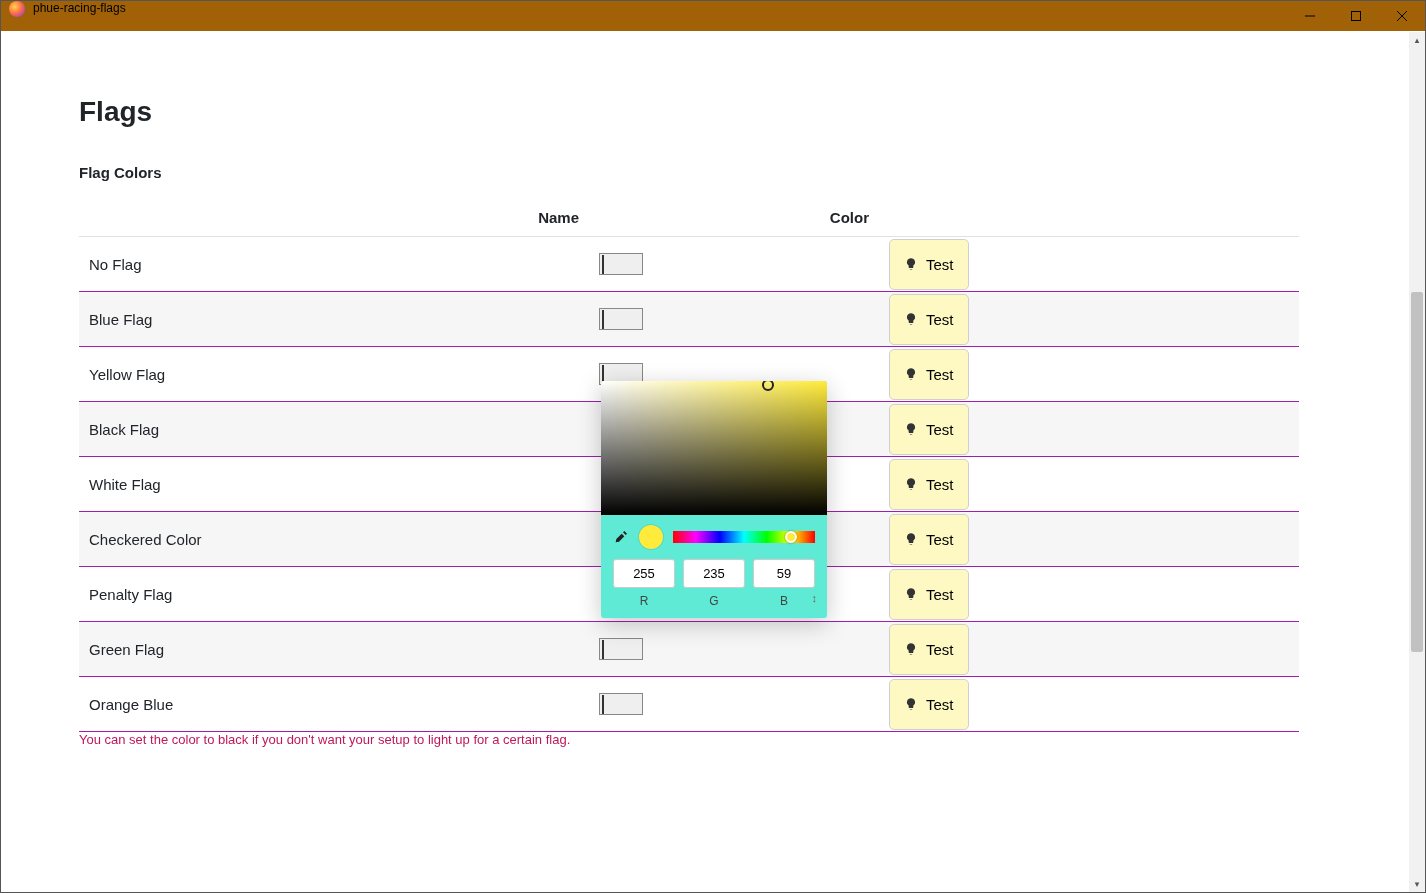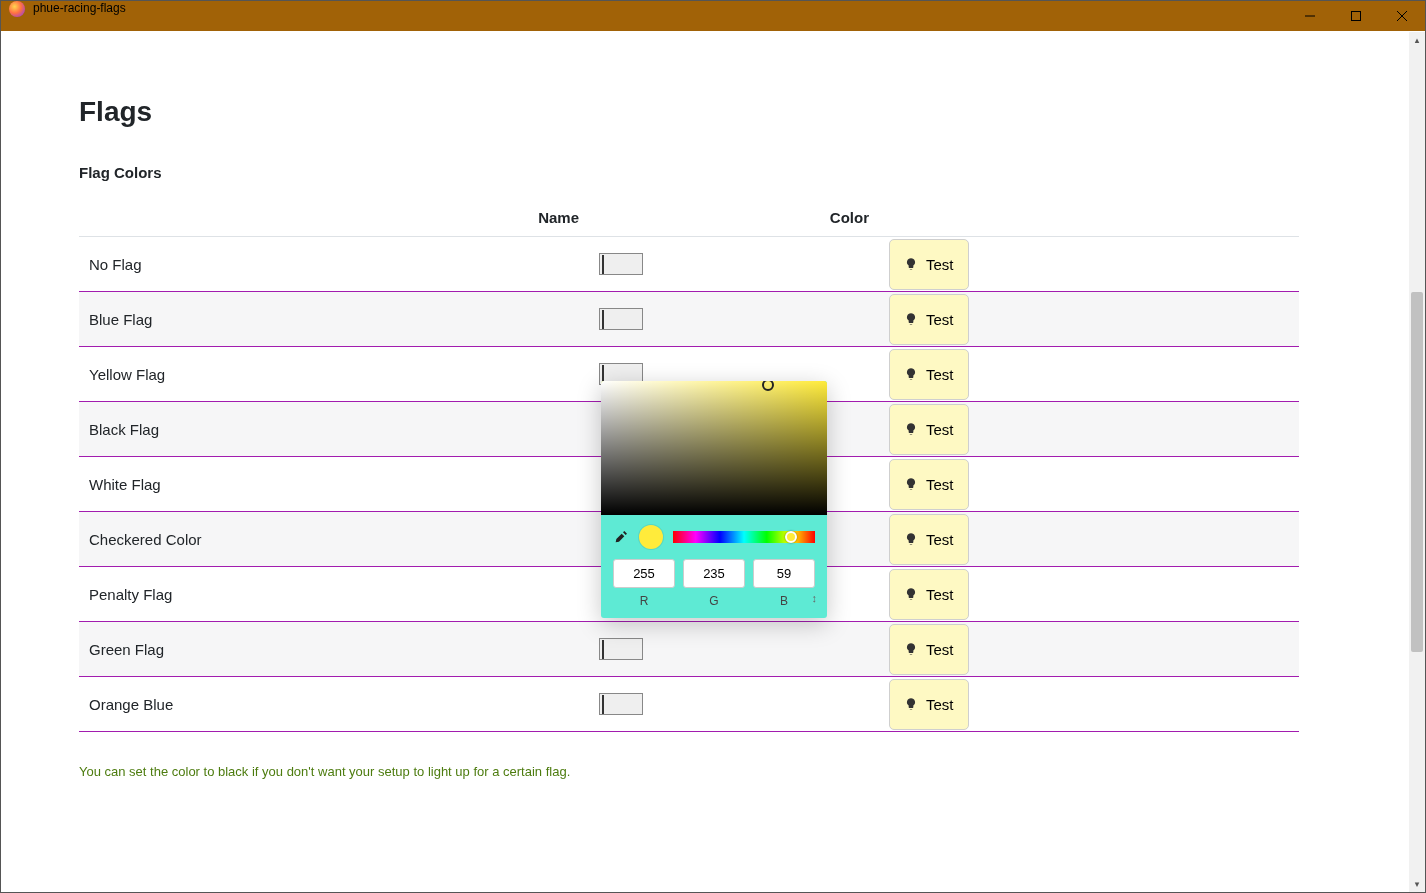--- a/index.html
+++ b/index.html
@@ -143,23 +143,22 @@
     border-radius: 5px;
     padding: 16px 14px;
     font-size: 15px;
     cursor: pointer;
   }
   .bulb-icon {
     width: 14px; height: 14px;
   }
 
   .hint {
-    margin-top: 32px;
     font-size: 13px;
-    color: #4d7c0f;
+    color: #be185d;
   }
 
   
   .picker {
     position: absolute;
     width: 226px;
     background: #5eead4;
     box-shadow: 0 6px 24px rgba(0,0,0,0.22);
     border-radius: 3px;
     left: 600px;

